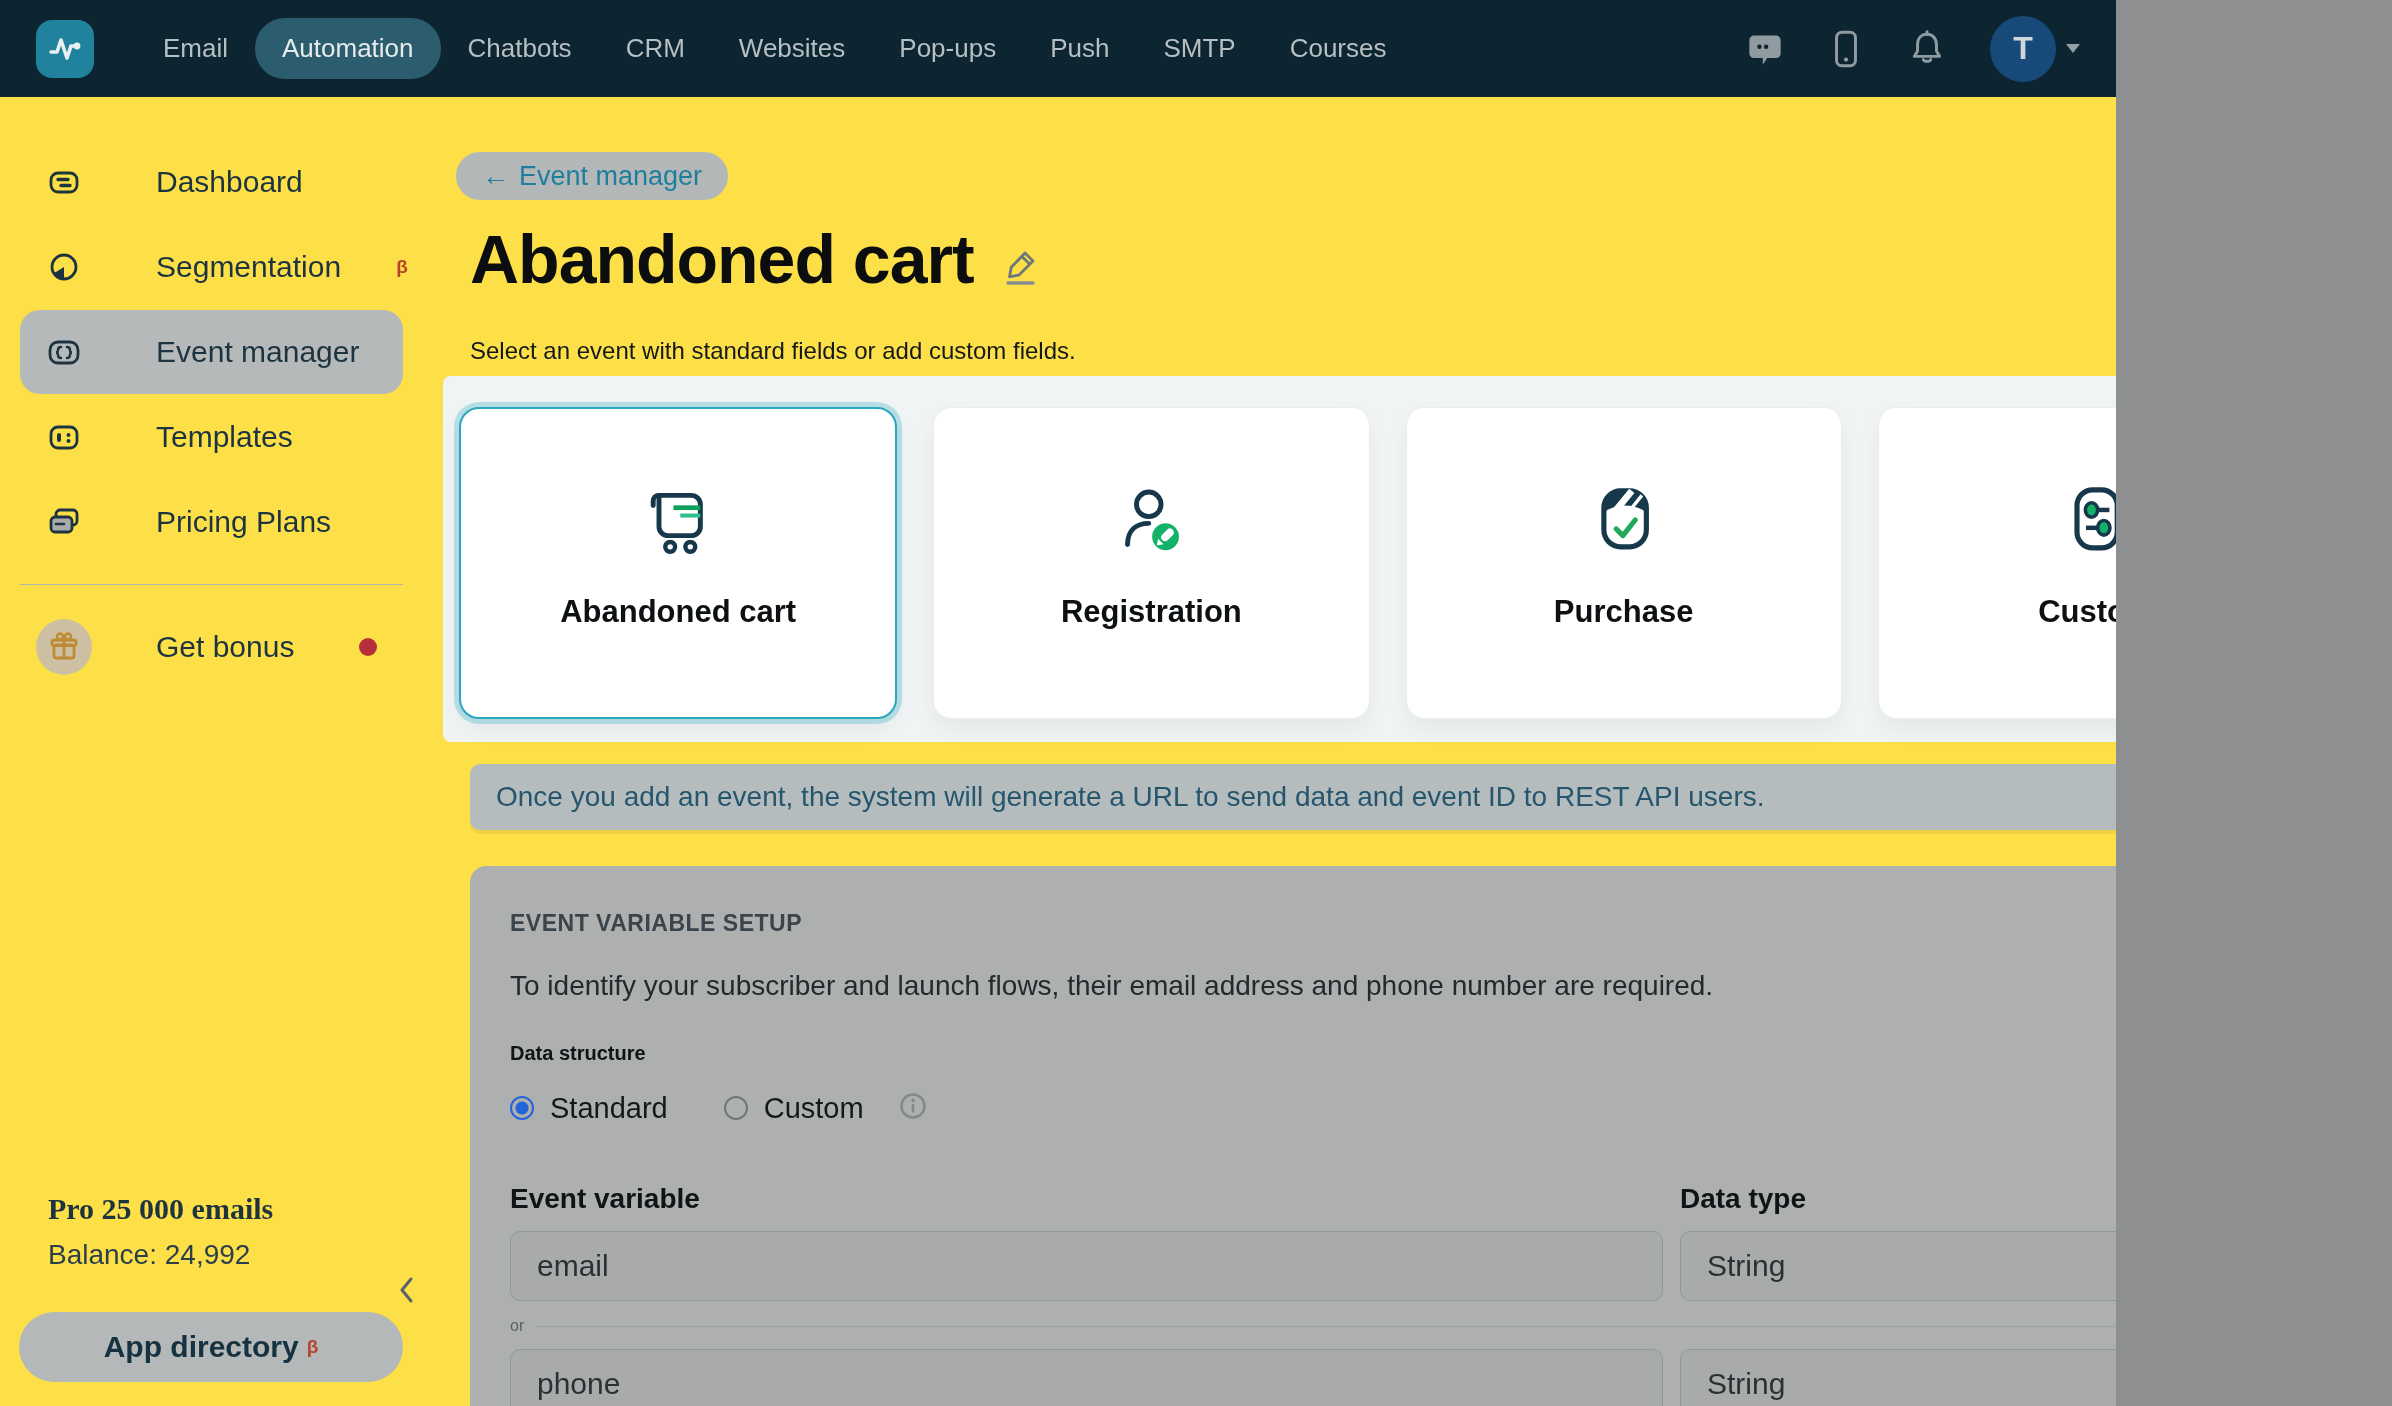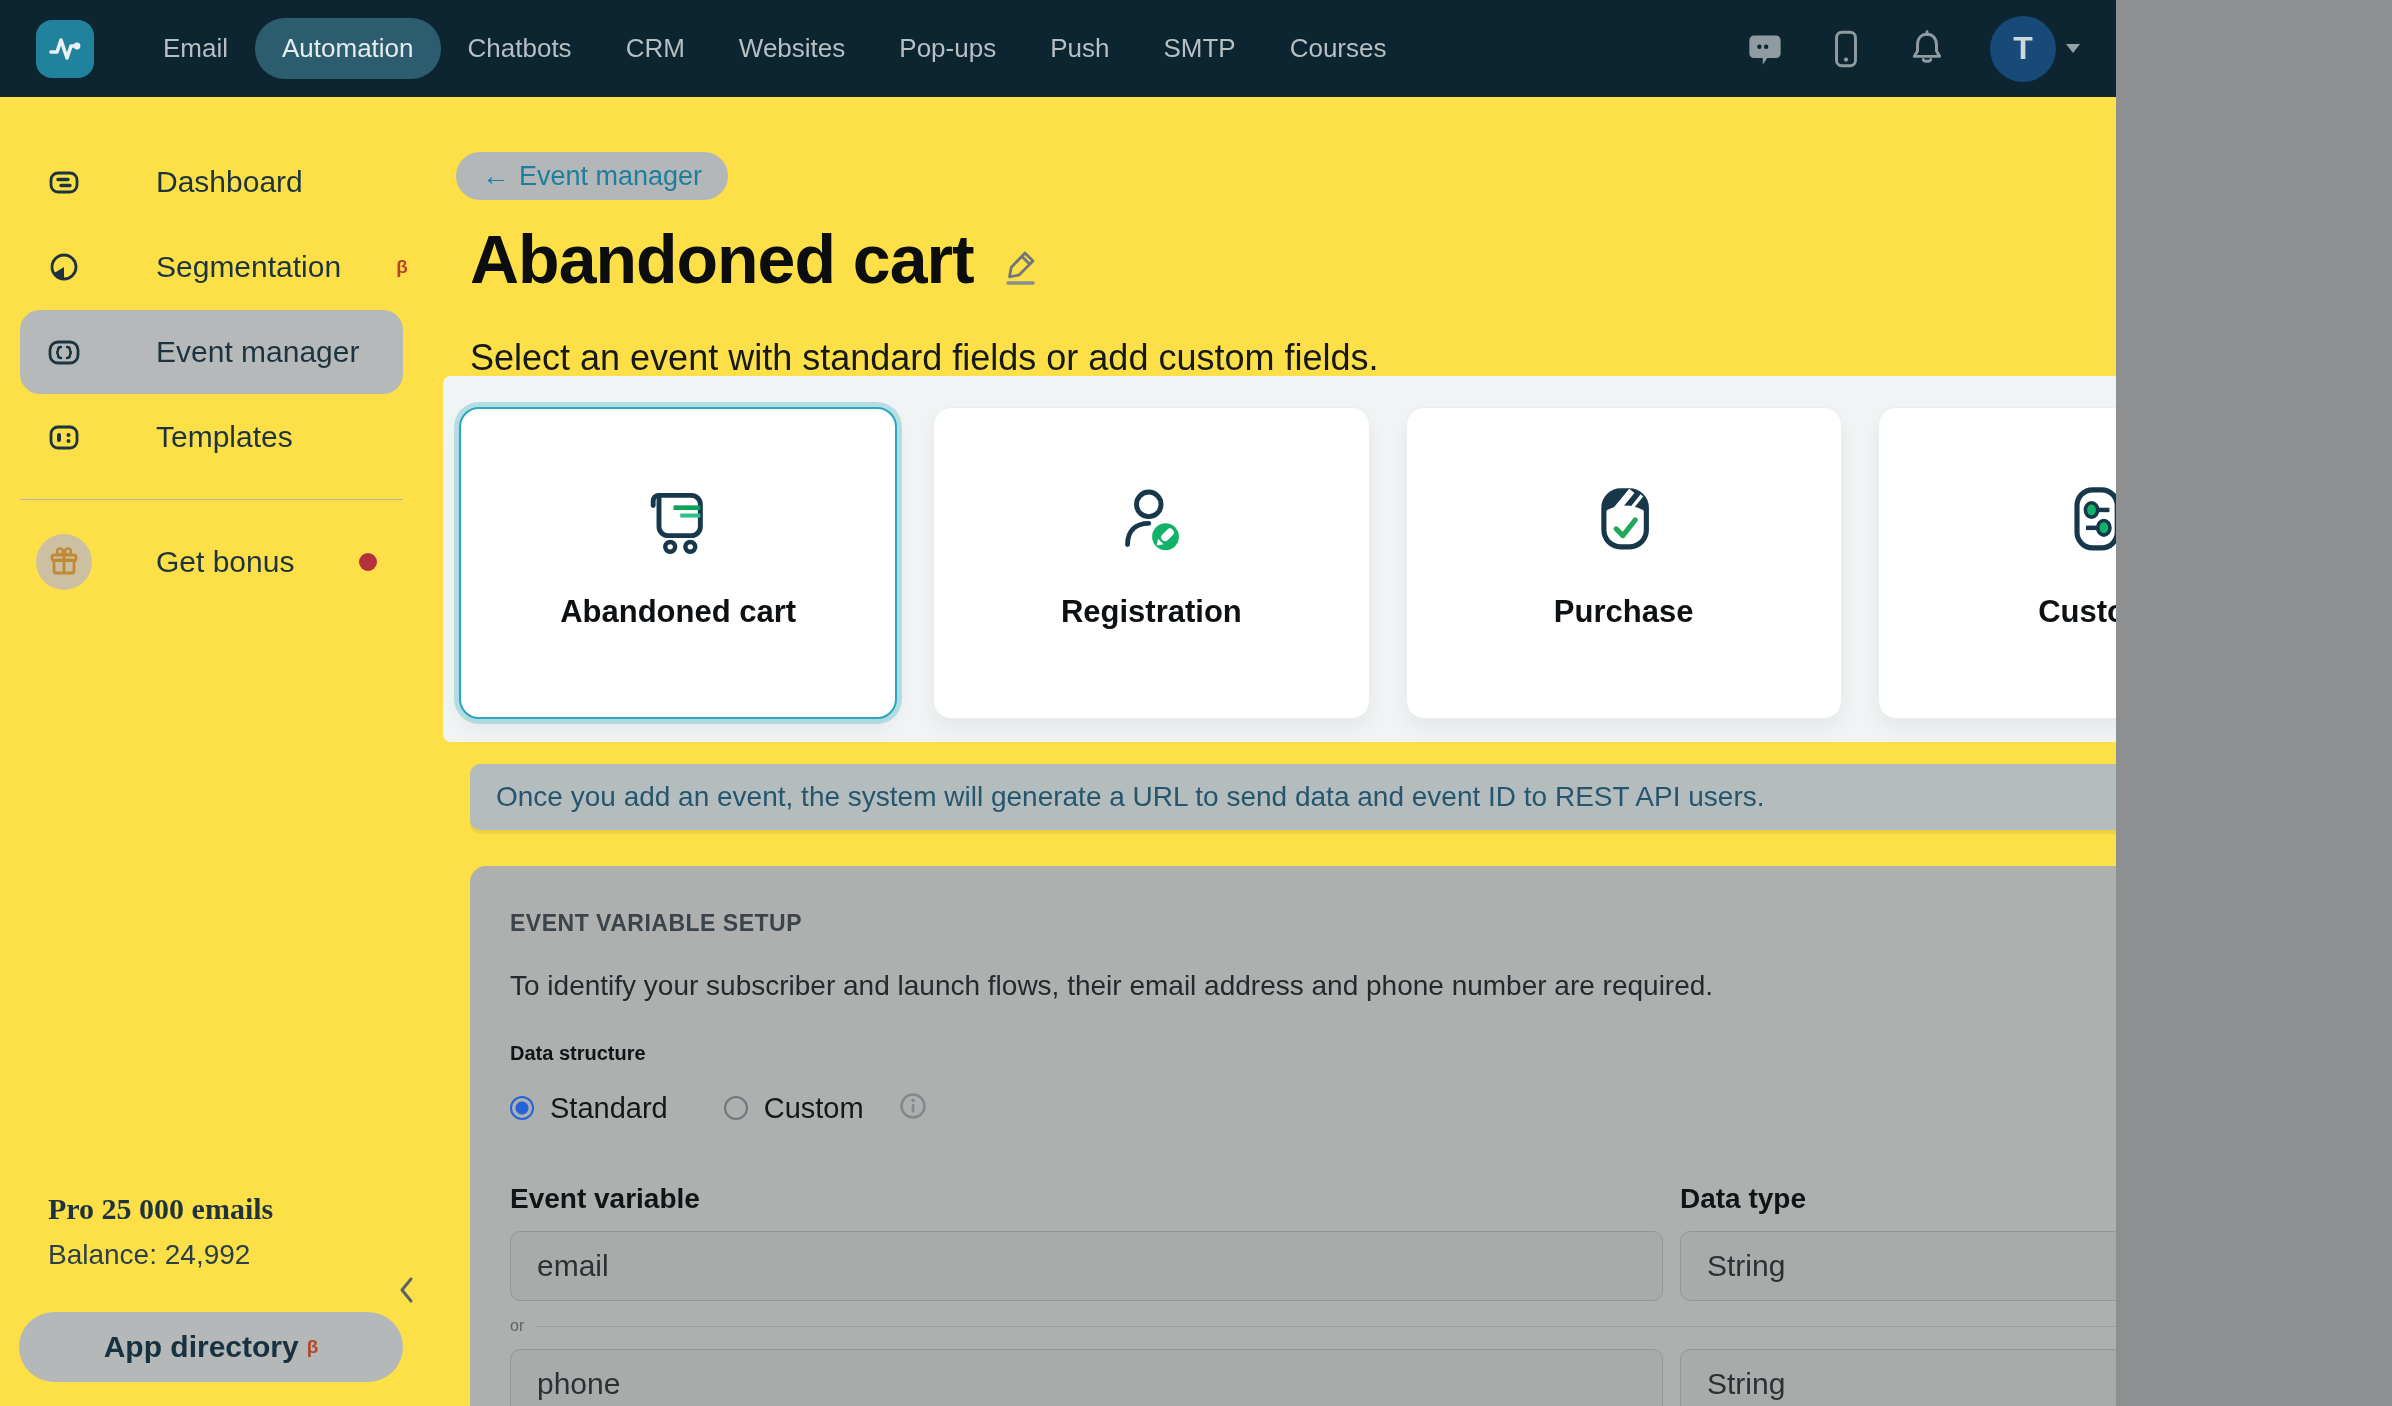--- a/index.html
+++ b/index.html
@@ -32,21 +32,21 @@
   .side-balance{position:absolute;left:48px;top:1142px;color:#2a3f4a;font-size:28px;}
   .side-collapse{position:absolute;right:26px;top:1178px;cursor:pointer;}
   .app-dir{position:absolute;left:19px;top:1215px;width:384px;height:70px;border-radius:35px;background:#b4b8b9;display:flex;align-items:center;justify-content:center;color:#16313f;font-size:30px;font-weight:700;cursor:pointer;}
 
   
   .main{position:absolute;left:443px;top:97px;right:0;bottom:0;overflow:hidden;}
   .back-pill{position:absolute;left:13px;top:55px;height:48px;padding:0 26px;border-radius:24px;background:#b3b7b8;display:inline-flex;align-items:center;gap:10px;color:#1e7e9e;font-size:27px;cursor:pointer;}
   .page-title-row{position:absolute;left:27px;top:125px;display:flex;align-items:flex-end;gap:26px;}
   .page-title{font-size:68px;font-weight:800;color:#0c0d0e;letter-spacing:-1px;line-height:1.1;}
   .edit-icon{margin-bottom:6px;cursor:pointer;}
-  .subtitle{position:absolute;left:27px;top:240px;font-size:36px;color:#15191b;}
+  .subtitle{position:absolute;left:27px;top:240px;font-size:24px;color:#15191b;}
 
   
   .spotlight{position:absolute;left:0;top:279px;width:1887px;height:366px;background:#f1f4f4;border-radius:8px;box-sizing:border-box;padding:31px 16px 23px 16px;display:flex;gap:36px;}
   .event-card{flex:1;background:#ffffff;border:1px solid #e9eded;border-radius:18px;box-shadow:0 10px 22px rgba(0,0,0,.05);display:flex;flex-direction:column;align-items:center;justify-content:center;cursor:pointer;box-sizing:border-box;padding-bottom:14px;}
   .event-card.selected{border:2px solid #2aa7bd;border-radius:20px;box-shadow:0 0 0 5px rgba(84,190,205,.38),0 10px 22px rgba(0,0,0,.05);}
   .event-card .card-icon{height:76px;display:flex;align-items:center;justify-content:center;margin-bottom:36px;}
   .event-card .card-label{font-size:31px;font-weight:700;color:#0e1113;}
 
   
   .info-banner{position:absolute;left:27px;top:667px;width:1850px;height:66px;border-radius:10px;background:#b5bcbe;box-shadow:0 4px 0 rgba(0,0,0,.06);display:flex;align-items:center;padding:0 26px;box-sizing:border-box;font-size:28px;color:#26566d;}
@@ -171,20 +171,30 @@
         <span class="side-icon">
           <svg width="34" height="34" viewBox="0 0 34 34">
             <rect x="4" y="7" width="26" height="21" rx="7" fill="none" stroke="#1d3440" stroke-width="2.8"></rect>
             <rect x="10" y="13" width="4" height="9" rx="2" fill="#1d3440"></rect>
             <circle cx="21.5" cy="15" r="2" fill="#1d3440"></circle>
             <circle cx="21.5" cy="21" r="2" fill="#1d3440"></circle>
           </svg>
         </span>
         <span>Templates</span>
       </div>
+      <div class="side-item">
+        <span class="side-icon">
+          <svg width="34" height="34" viewBox="0 0 34 34">
+            <rect x="9" y="5" width="21" height="15" rx="4" fill="none" stroke="#1d3440" stroke-width="2.8"></rect>
+            <rect x="4" y="12" width="21" height="15" rx="4" fill="#a9abab" stroke="#1d3440" stroke-width="2.8"></rect>
+            <line x1="9" y1="19" x2="17" y2="19" stroke="#1d3440" stroke-width="2.6" stroke-linecap="round"></line>
+          </svg>
+        </span>
+        <span>Pricing Plans</span>
+      </div>
       <div class="side-divider"></div>
       <div class="side-item">
         <span class="bonus-icon-wrap">
           <svg width="34" height="34" viewBox="0 0 34 34">
             <rect x="7" y="15" width="20" height="13" rx="2" fill="none" stroke="#bf8a33" stroke-width="2.8"></rect>
             <rect x="5" y="10" width="24" height="5.5" rx="2" fill="none" stroke="#bf8a33" stroke-width="2.8"></rect>
             <line x1="17" y1="10" x2="17" y2="28" stroke="#bf8a33" stroke-width="2.8"></line>
             <circle cx="13" cy="6.5" r="3" fill="none" stroke="#bf8a33" stroke-width="2.4"></circle>
             <circle cx="21" cy="6.5" r="3" fill="none" stroke="#bf8a33" stroke-width="2.4"></circle>
           </svg>

